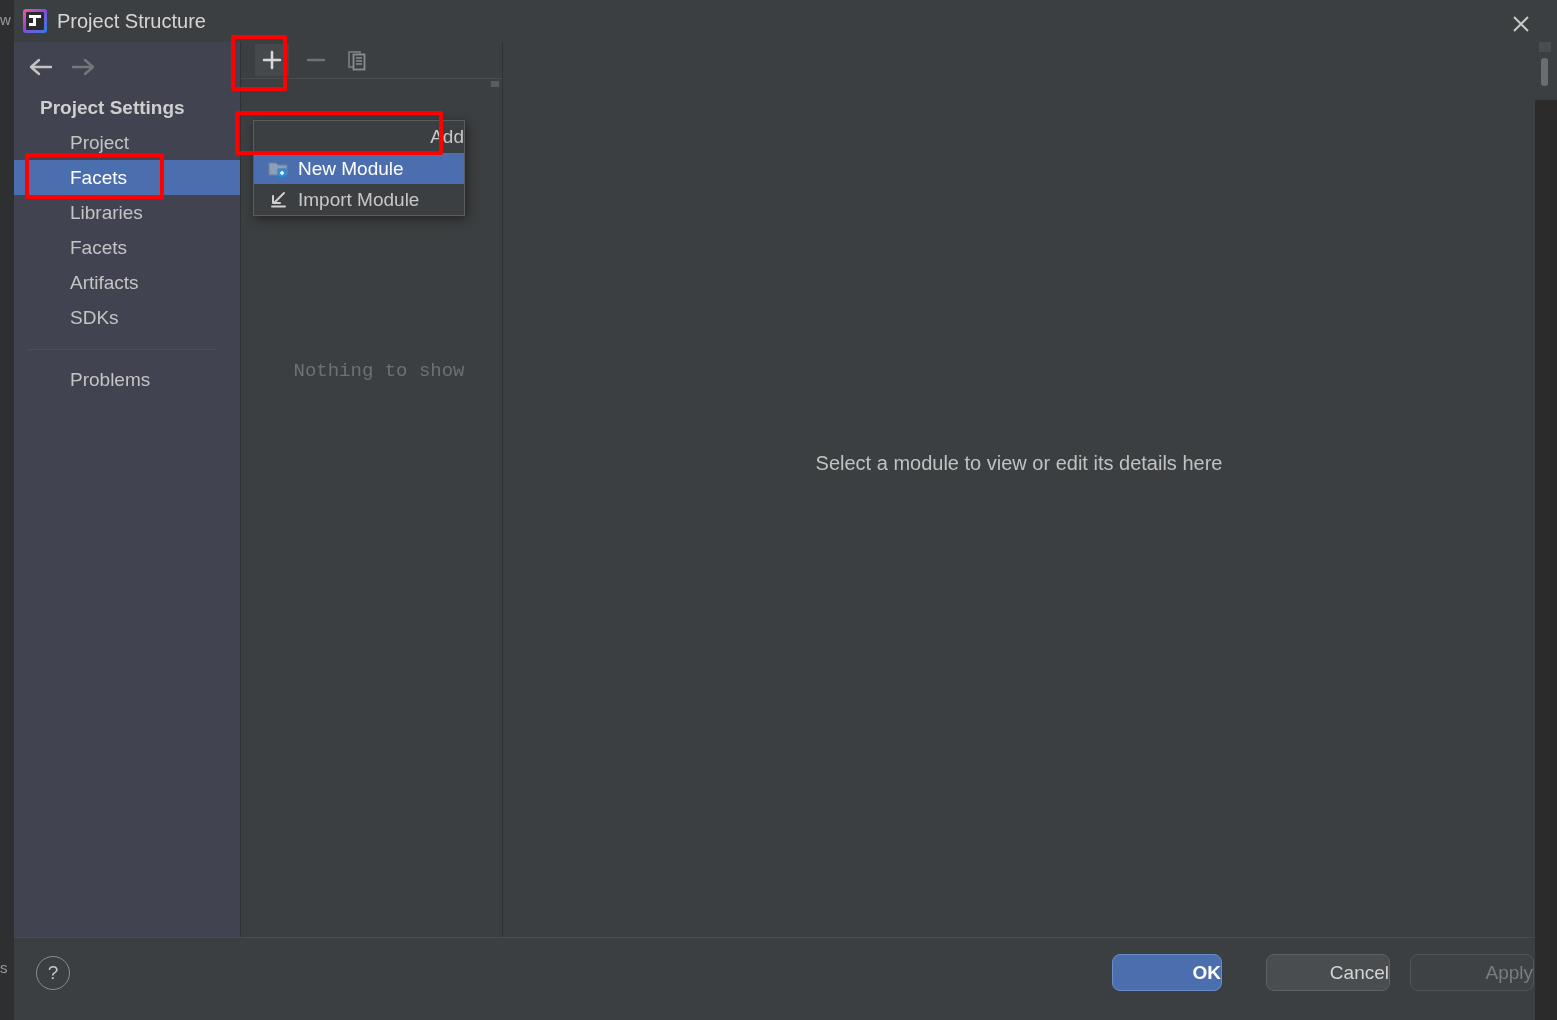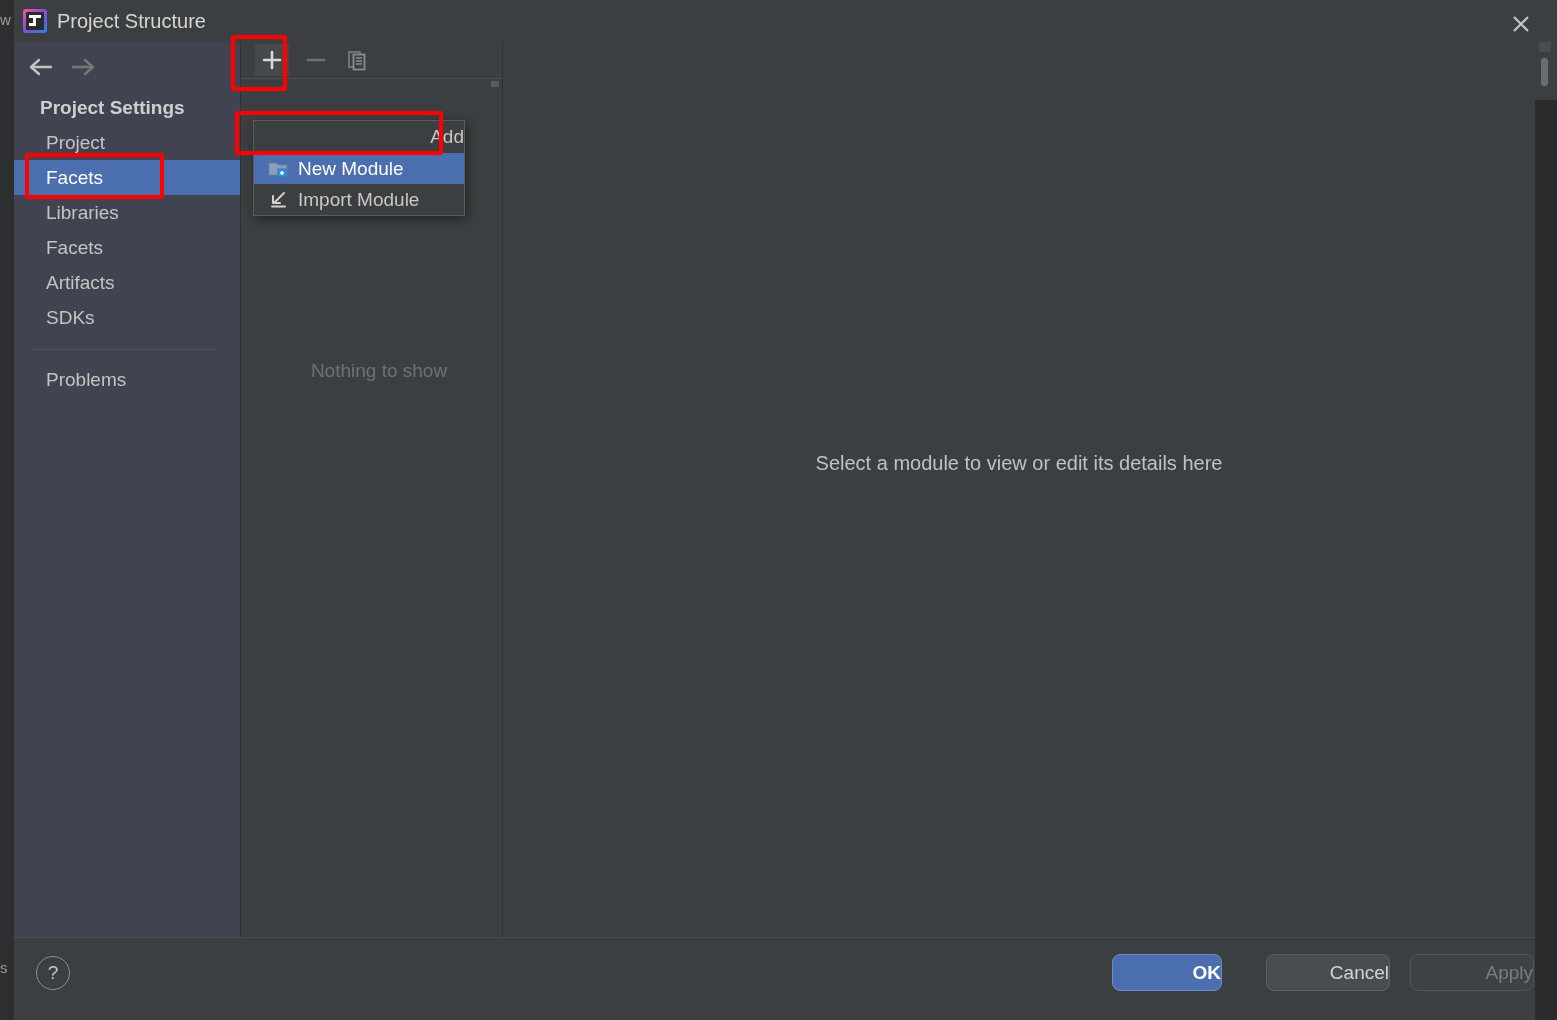--- a/index.html
+++ b/index.html
@@ -98,21 +98,21 @@
     position: absolute; left: 0; top: 48px; right: 0; bottom: 0;
   }
   .side-group {
     height: 35px; line-height: 35px;
     padding-left: 26px;
     font-size: 19px; font-weight: bold; color: #cfcfcf;
     white-space: nowrap;
   }
   .side-item {
     height: 35px; line-height: 35px;
-    padding-left: 32px;
+    padding-left: 56px;
     font-size: 19px; color: #c4c4c4;
     white-space: nowrap;
     cursor: default;
   }
   .side-item.selected {
     background: #4b6eaf; color: #ffffff;
   }
   .side-sep {
     margin: 14px 24px 12px 14px;
     height: 1px; background: #4c4f5b;
@@ -133,21 +133,21 @@
     cursor: default;
   }
   .tb-add  { left: 14px; background: #46494b; }
   .tb-rem  { left: 58px; }
   .tb-copy { left: 100px; }
   .tb-btn svg { display: block; margin: 0 auto; }
 
   .mod-empty {
     position: absolute; left: 15px; right: 0; top: 318px;
     text-align: center;
-    font-size: 19px; color: #6e7173;
+    font-size: 19px; color: #6e7173; font-family: Liberation Mono, monospace;
   }
   .mod-scroll-nub {
     position: absolute; right: 3px; top: 39px; width: 8px; height: 6px;
     background: #595c5e;
   }
 
   
   .detail {
     position: absolute; left: 489px; top: 0; right: 0; bottom: 0;
     background: #3c3f41;

